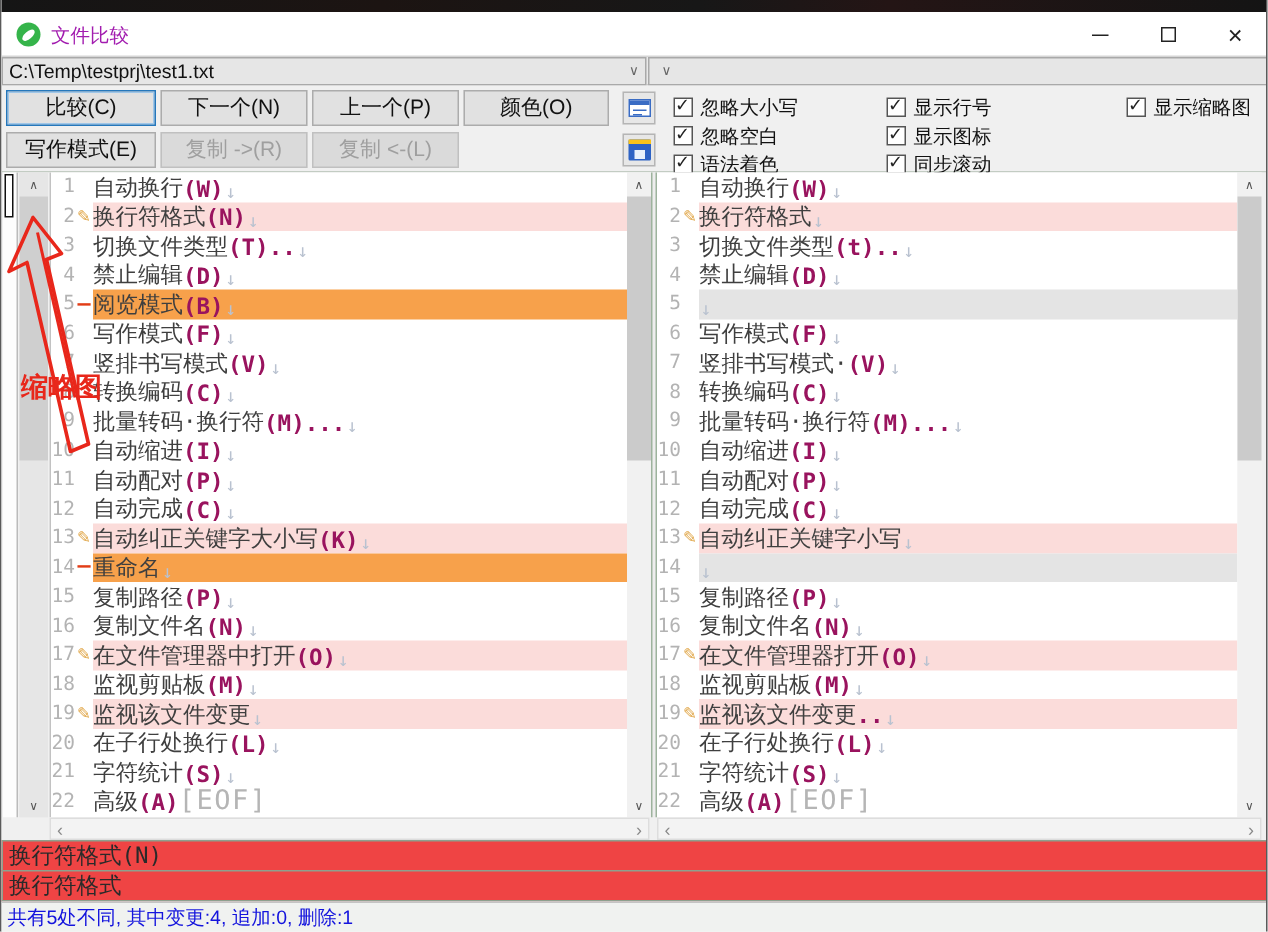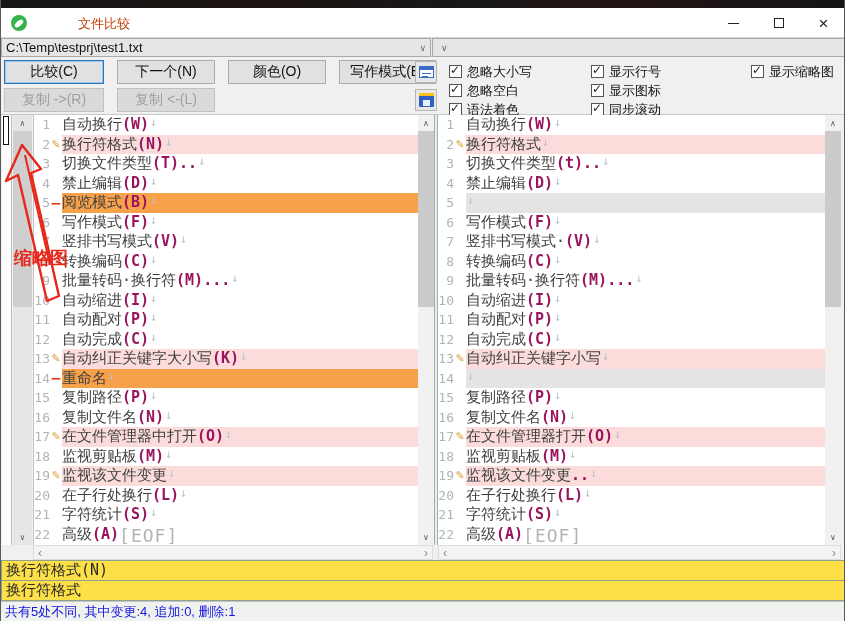--- a/index.html
+++ b/index.html
@@ -6,38 +6,38 @@
   body { font-family:"Liberation Sans","DejaVu Sans",sans-serif; }
   .screen { position:relative; width:845px; height:621px; background:#f0f0f0; overflow:hidden; border-left:1px solid #5a5a5a; border-right:1px solid #5a5a5a; }
   .bg-strip { position:absolute; left:0; top:0; width:845px; height:8px;
     background:linear-gradient(90deg,#151515 0%,#1c1412 30%,#171717 55%,#241515 70%,#141414 100%); }
   .win { position:absolute; left:0; top:8px; width:845px; height:613px; background:#f0f0f0; }
 
   
   .titlebar { position:absolute; left:0; top:0; width:845px; height:30px; background:#ffffff; border-bottom:1px solid #d5d5d5; }
   .app-icon { position:absolute; left:10px; top:7px; width:16px; height:16px; border-radius:50%; background:#35b44a; }
   .app-icon .leaf { position:absolute; left:3px; top:5.5px; width:10px; height:5px; background:#fff; border-radius:50%; transform:rotate(-40deg); }
-  .title { position:absolute; left:33px; top:7px; font-size:13px; color:#c2410c;margin-left:44px; }
+  .title { position:absolute; left:33px; top:7px; font-size:13px; color:#a21caf; }
   .win-btns { position:absolute; right:0; top:0; height:30px; display:flex; }
   .wbtn { width:45px; height:30px; display:flex; align-items:center; justify-content:center; }
   .min-glyph { width:11px; height:1px; background:#222; }
   .max-glyph { width:10px; height:10px; border:1px solid #222; }
   .close-glyph { font-size:17px; color:#222; line-height:1; }
 
   
   .pathrow { position:absolute; left:0; top:30px; width:845px; height:19px; background:#e9e9e9; border-bottom:1px solid #c9c9c9; }
   .combo { position:absolute; top:0; height:19px; background:#e6e6e6; border:1px solid #a9a9a9; font-size:13px; color:#111; display:flex; align-items:center; padding:0 4px; }
   .combo .val { flex:1; white-space:nowrap; overflow:hidden; }
   .caret { color:#666; font-size:9px; margin-left:4px; }
   .combo-left { left:0; width:430px; }
   .combo-right { left:431px; width:414px; }
 
   
   .toolbar { position:absolute; left:0; top:49px; width:845px; height:58px; background:#f0f0f0; border-bottom:1px solid #c3ccc3; }
-  .btns { position:absolute; left:3px; top:3px; display:grid; grid-template-columns:100px 98px 98px 97px; grid-template-rows:24px 24px; gap:4px 13px; }
+  .btns { position:absolute; left:3px; top:3px; display:grid; grid-template-columns:100px 98px 98px 97px; grid-template-rows:24px 24px; gap:4px 3px; }
   .btn { background:#e1e1e1; border:1px solid #acacac; font-size:14px; color:#111; display:flex; align-items:center; justify-content:center; font-family:"Liberation Sans",sans-serif; }
   .btn.focused { border:1px solid #2577bb; box-shadow:inset 0 0 0 1px #9fc6e8; }
   .btn.disabled { background:#dadada; border-color:#c0c0c0; color:#9f9f9f; }
   .icon-btn { position:absolute; left:414px; width:22px; height:22px; background:#e7e7e7; border:1px solid #b5b5b5; display:flex; align-items:center; justify-content:center; }
   .ib1 { top:4px; } .ib2 { top:32px; }
   .console-ico { width:15px; height:12px; border:1px solid #3a6cc4; background:#fff; position:relative; }
   .console-ico .tb { position:absolute; left:0; top:0; width:100%; height:3px; background:#3a6cc4; }
   .console-ico .d1,.console-ico .d2 { position:absolute; left:2px; height:1px; background:#3a6cc4; }
   .console-ico .d1 { top:6px; width:9px; } .console-ico .d2 { top:9px; width:6px; }
   .save-ico { width:15px; height:14px; background:#2d62c4; position:relative; border-radius:1px; }
@@ -63,41 +63,41 @@
   .vs-right { left:824px; width:16px; }
   .divider { position:absolute; left:433px; top:0; width:4px; height:430px; background:#ededed; border-left:1px solid #9db39d; border-right:1px solid #9db39d; }
   .editor { position:absolute; top:0; height:430px; background:#fff; overflow:hidden; }
   .ed-left { left:32px; width:385px; border-left:1px solid #c2c2c2; }
   .ed-right { left:437px; width:387px; }
   .row { display:flex; height:19.5px; align-items:center; }
   .ln { width:16px; text-align:right; font-size:13px; color:#b3b3b3; flex:none; font-family:"DejaVu Sans Mono",monospace; }
   .gi { width:12px; flex:none; text-align:center; font-size:11px; font-family:"DejaVu Sans",sans-serif; }
   .gi.pencil { color:#dfa13d; }
   .gi.minus { color:#e23c16; font-weight:bold; font-size:14px; }
-  .tx { flex:1; height:100%; display:flex; align-items:flex-start; font-size:15px; color:#3f3f3f; white-space:nowrap; overflow:hidden; font-family:"DejaVu Sans Mono",monospace; }
+  .tx { flex:1; height:100%; display:flex; align-items:flex-end; font-size:15px; color:#3f3f3f; white-space:nowrap; overflow:hidden; font-family:"DejaVu Sans Mono",monospace; }
   .tx .k { color:#99135e; font-weight:bold; }
   .eol { color:#b9c2d0; font-size:12px; margin-left:1px; }
   .eof { color:#b5b5b5; font-size:18px; letter-spacing:1px; }
   .bg-pink { background:#fbdcda; }
   .bg-orange { background:#f7a14b; }
   .bg-gray { background:#e4e4e4; }
 
   
   .anno-svg { position:absolute; left:0; top:0; width:120px; height:430px; pointer-events:none; }
   .anno-label { position:absolute; left:13px; top:131px; color:#e8271b; font-size:18px; font-weight:bold; pointer-events:none; }
 
   
   .hrow { position:absolute; left:0; top:537px; width:845px; height:15px; background:#f0f0f0; }
   .hs { position:absolute; top:0; height:15px; background:#f3f3f3; border:1px solid #ddd; display:flex; justify-content:space-between; align-items:center; }
   .hs-left { left:32px; width:400px; }
   .hs-right { left:437px; width:403px; }
   .hs .ch { font-size:12px; color:#888; padding:0 4px; line-height:1; }
 
   
-  .preview { position:absolute; left:0; width:845px; background:#fde047; border:1px solid #8ea08e; font-size:15px; color:#2a2a2a; display:flex; align-items:center; padding-left:4px; font-family:"DejaVu Sans Mono",monospace; white-space:nowrap; }
+  .preview { position:absolute; left:0; width:845px; background:#ef4444; border:1px solid #8ea08e; font-size:15px; color:#2a2a2a; display:flex; align-items:center; padding-left:4px; font-family:"DejaVu Sans Mono",monospace; white-space:nowrap; }
   .pv1 { top:552px; height:21px; }
   .pv2 { top:572px; height:21px; }
   .statusbar { position:absolute; left:0; top:593px; width:845px; height:20px; background:#f0f2f0; border-top:1px solid #c4c4c4; display:flex; align-items:center; padding-left:4px; }
   .status-text { font-size:13px; color:#1414dd; }
 </style>
 </head>
 <body>
 
 <div class="screen">
   <div class="bg-strip"></div>
@@ -129,20 +129,21 @@
       </div>
       <div class="combo combo-right">
         <span class="caret">∨</span>
       </div>
     </div>
 
     <div class="toolbar">
       <div class="btns">
         <button class="btn focused">比较(C)</button>
         <button class="btn">下一个(N)</button>
+        <button class="btn">上一个(P)</button>
         <button class="btn">颜色(O)</button>
         <button class="btn">写作模式(E)</button>
         <button class="btn disabled">复制 -&gt;(R)</button>
         <button class="btn disabled">复制 &lt;-(L)</button>
       </div>
       <div class="icon-btn ib1">
         <div class="console-ico">
             <div class="tb"></div>
             <div class="d1"></div>
             <div class="d2"></div>

